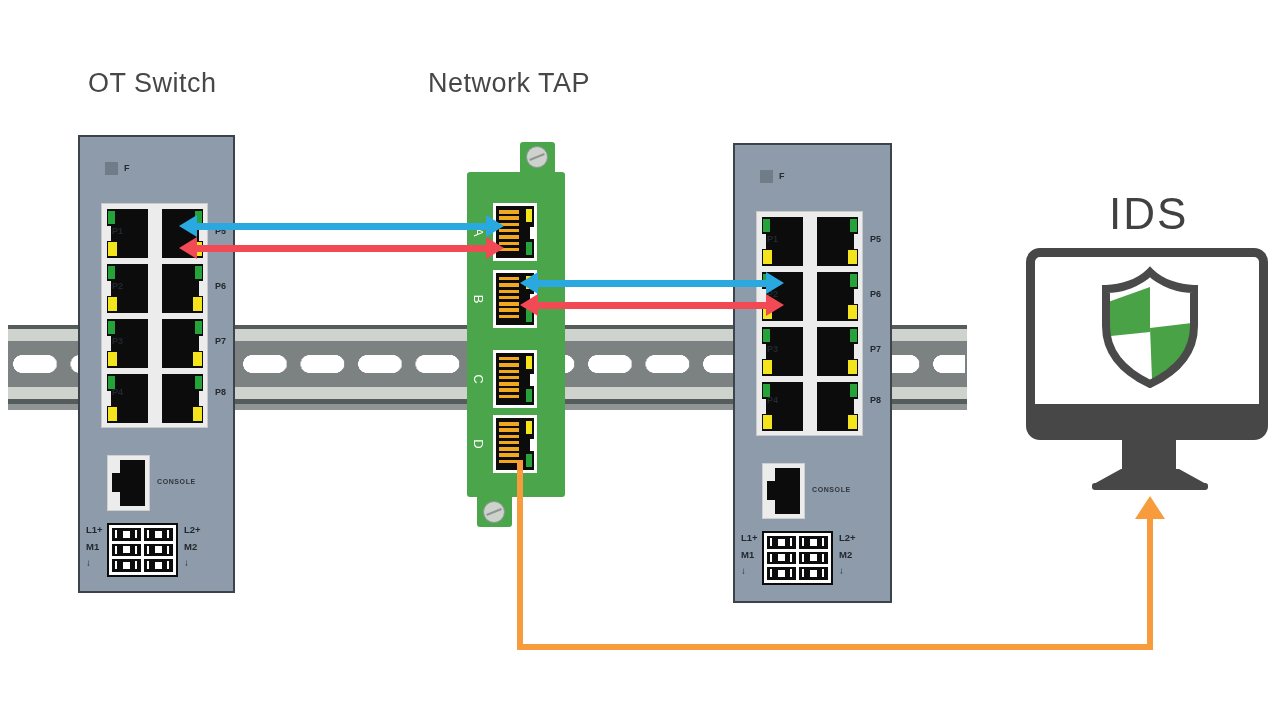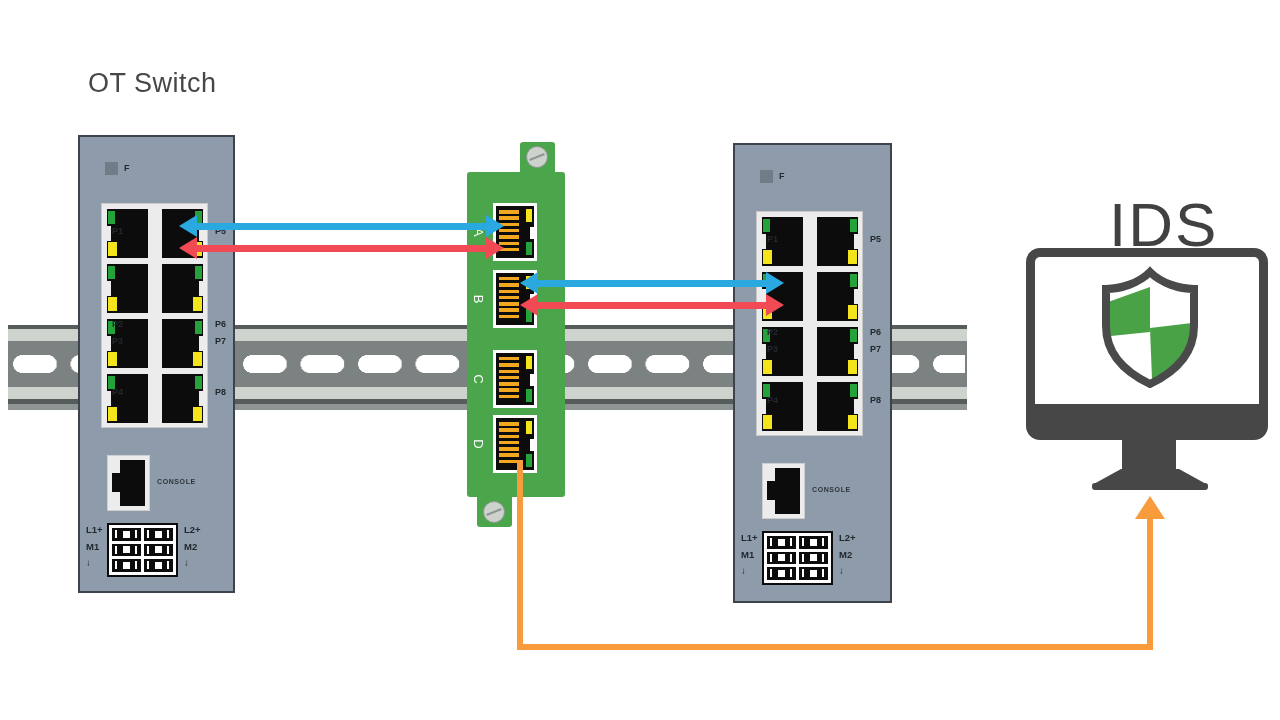--- a/index.html
+++ b/index.html
@@ -3,21 +3,21 @@
 <meta charset="utf-8">
 <style>
   html,body{margin:0;padding:0;background:#ffffff;}
   .canvas{position:relative;width:1280px;height:720px;background:#ffffff;overflow:hidden;
           font-family:"Liberation Sans", sans-serif;}
 
   
   .title{position:absolute;color:#474747;letter-spacing:.5px;text-align:center;}
   .t-ot{left:88px;top:68px;font-size:27px;}
   .t-tap{left:428px;top:68px;font-size:27px;}
-  .t-ids{left:1109px;top:189px;font-size:62px;color:#414141;letter-spacing:2px;}
+  .t-ids{left:1109px;top:189px;font-size:44px;color:#414141;letter-spacing:2px;}
 
   
   .rail{position:absolute;left:8px;top:325px;width:959px;height:85px;z-index:1;}
   .rail .r1{position:absolute;left:0;right:0;top:0;height:4px;background:#565b5b;}
   .rail .r2{position:absolute;left:0;right:0;top:4px;height:12px;background:#ced3ce;}
   .rail .r3{position:absolute;left:0;right:0;top:16px;height:46px;background:#7c8181;}
   .rail .r4{position:absolute;left:0;right:0;top:62px;height:12px;background:#ced3ce;}
   .rail .r5{position:absolute;left:0;right:0;top:74px;height:5px;background:#565b5b;}
   .rail .r6{position:absolute;left:0;right:0;top:79px;height:6px;background:#8f9494;}
   .rail-slots{position:absolute;left:4px;right:2px;top:30px;height:18px;
@@ -40,21 +40,21 @@
   .jack::after{content:"";position:absolute;width:9px;height:14px;background:#f4e41c;bottom:2px;}
   .jack.L::before,.jack.L::after{left:1px;}
   .jack.R::before,.jack.R::after{right:1px;}
   .jack .nt{position:absolute;width:5px;height:15px;background:#ececec;top:17px;}
   .jack.L .nt{left:-1px;}
   .jack.R .nt{right:-1px;}
   .c1{left:5px;} .c2{left:60px;}
   .rw1{top:5px;} .rw2{top:60px;} .rw3{top:115px;} .rw4{top:170px;}
   .plab{position:absolute;width:22px;font-size:9px;font-weight:bold;color:#23282e;}
   .pl{left:5px;padding-left:27px;} .pr{left:135px;}
-  .t1{top:89px;} .t2{top:144px;margin-top:38px;} .t3{top:199px;} .t4{top:250px;}
+  .t1{top:89px;} .t2{top:144px;} .t3{top:199px;} .t4{top:250px;}
   .csur{position:absolute;left:27px;top:318px;width:43px;height:56px;background:#ececec;border:1px solid #cfcfcf;box-sizing:border-box;}
   .cjack{position:absolute;left:12px;top:4px;width:25px;height:46px;background:#0c0c0c;}
   .cjack::before{content:"";position:absolute;left:-8px;top:13px;width:9px;height:19px;background:#0c0c0c;}
   .clab{position:absolute;left:77px;top:341px;font-size:7px;font-weight:bold;letter-spacing:.6px;color:#2f353b;}
   .tblock{position:absolute;left:27px;top:386px;width:71px;height:54px;background:#ffffff;border:2px solid #0c0c0c;
           box-sizing:border-box;display:grid;grid-template-columns:1fr 1fr;grid-auto-rows:1fr;gap:3px;padding:3px;}
   .tcell{background:#0c0c0c;position:relative;}
   .tcell::before{content:"";position:absolute;left:50%;top:50%;width:7px;height:7px;margin:-3.5px 0 0 -3.5px;background:#fff;}
   .tcell::after{content:"";position:absolute;left:3px;top:2px;width:2px;height:8px;background:#fff;box-shadow:20px 0 0 #fff;}
   .pw{position:absolute;font-size:9.5px;font-weight:bold;color:#23282e;}
@@ -107,20 +107,21 @@
          clip-path:polygon(25% 0,75% 0,100% 100%,0 100%);z-index:2;}
   .mbar{position:absolute;left:1092px;top:483px;width:116px;height:7px;background:#474747;border-radius:3px;z-index:2;}
   .shield{position:absolute;left:1090px;top:266px;width:120px;height:122px;z-index:3;}
 </style>
 </head>
 <body>
 
 <div class="canvas">
 
   <div class="title t-ot">OT Switch</div>
+  <div class="title t-tap">Network TAP</div>
   <div class="title t-ids">IDS</div>
 
   <div class="rail">
     <div class="r1"></div>
     <div class="r2"></div>
     <div class="r3"></div>
     <div class="r4"></div>
     <div class="r5"></div>
     <div class="r6"></div>
     <div class="rail-slots"></div>

